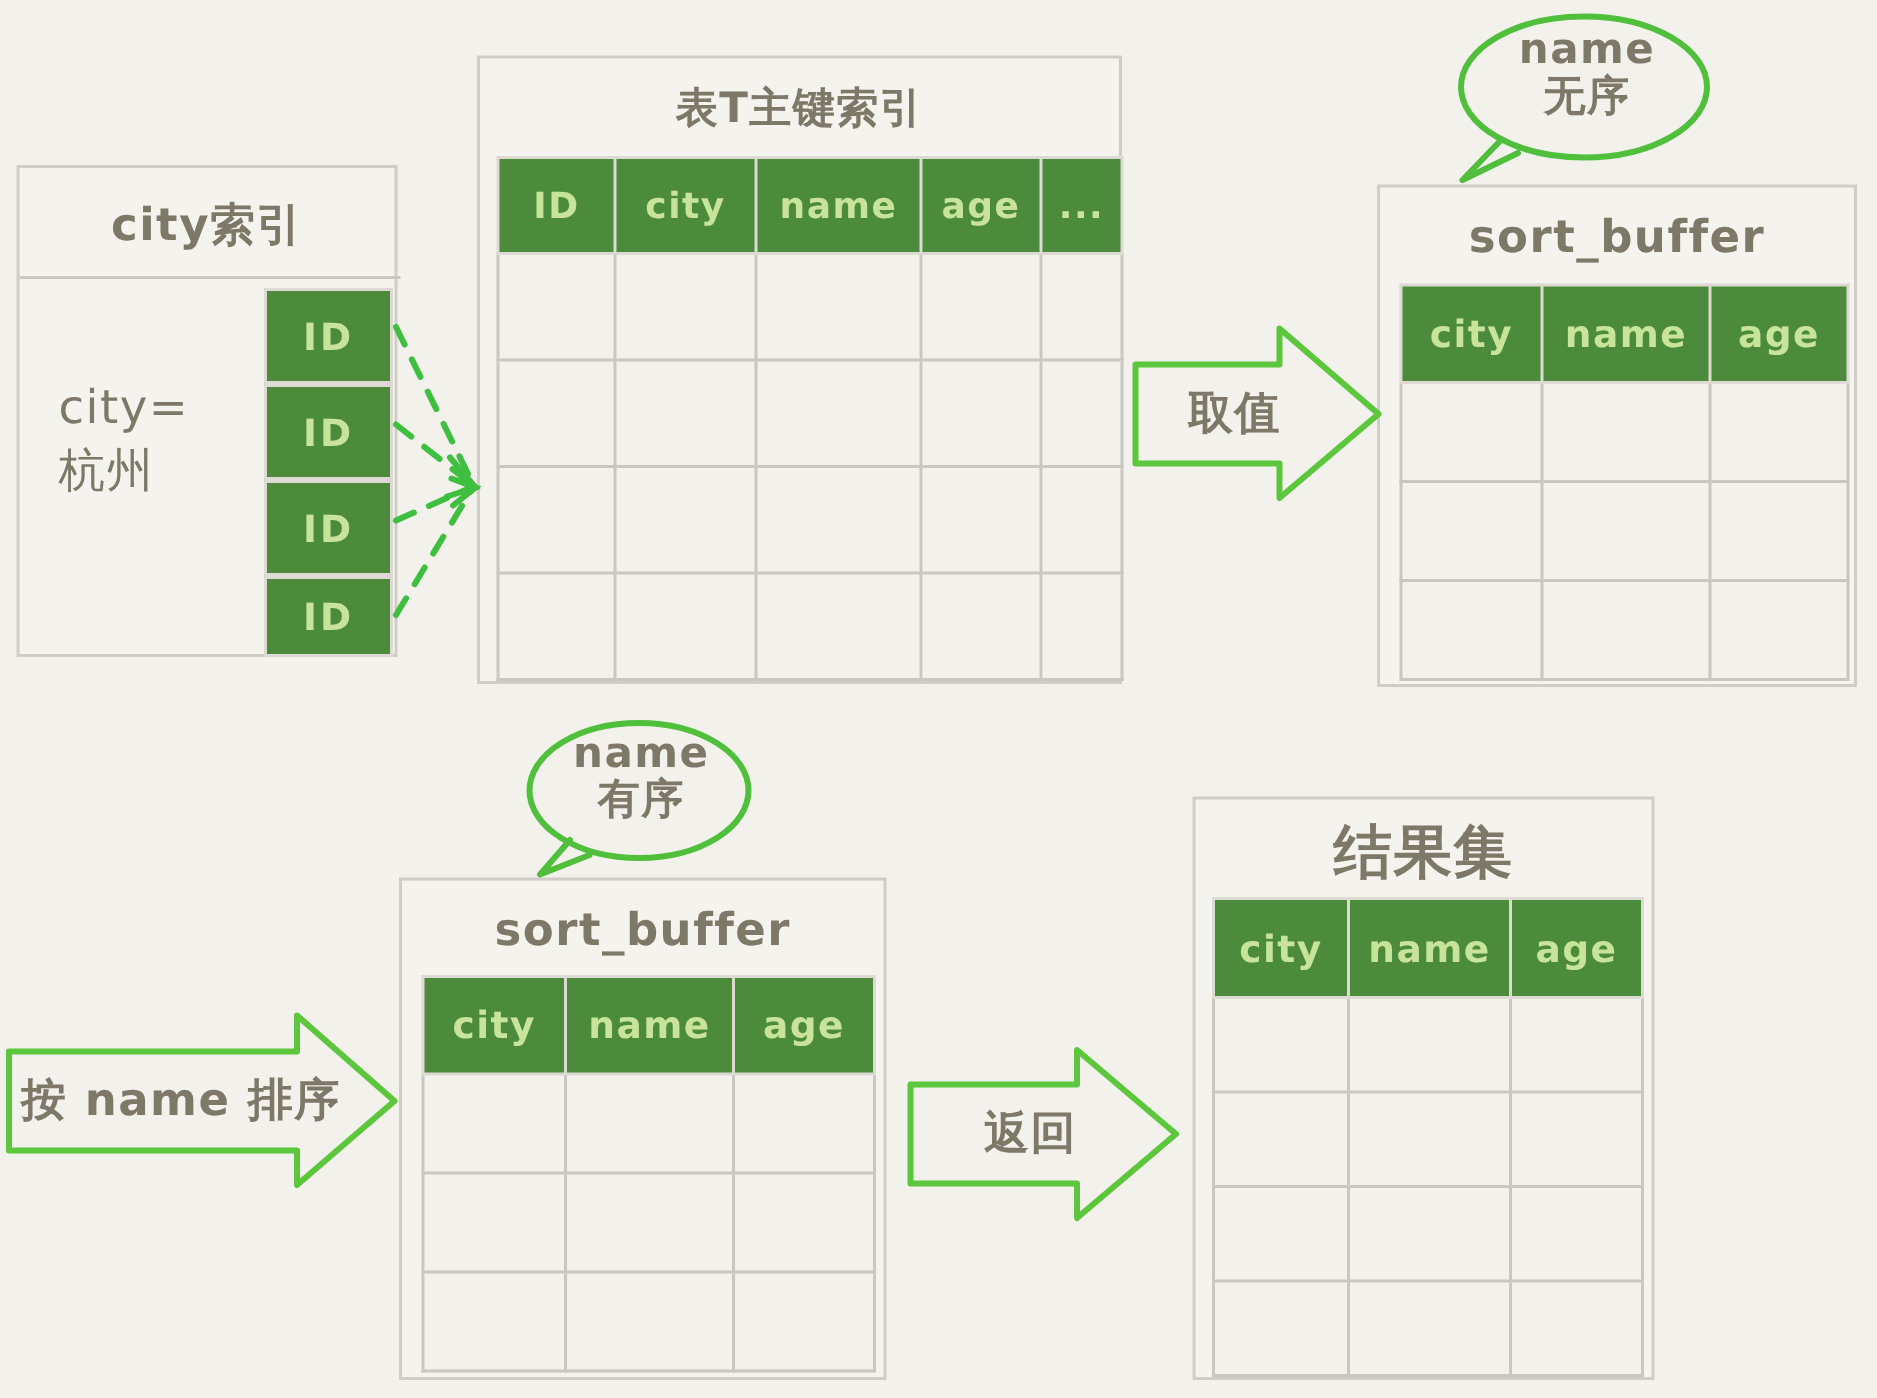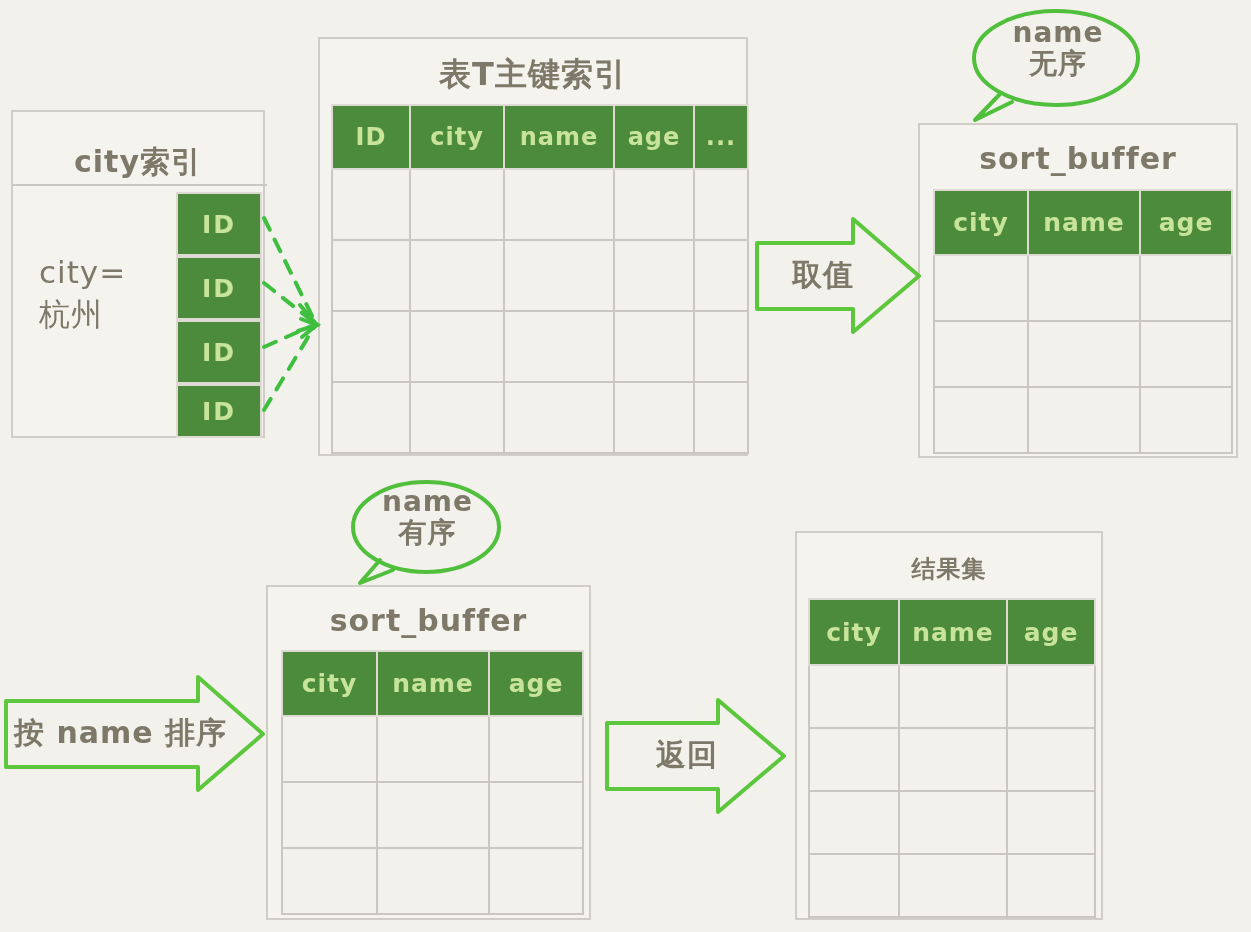--- a/index.html
+++ b/index.html
@@ -116,33 +116,33 @@
     white-space: pre-line;
     letter-spacing: 1px;
   }
 </style>
 </head>
 <body>
 
 <div id="canvas">
 
   <div class="panel" style="left:11px; top:110px; width:254px; height:328px;">
-    <div class="panel-title" style="top:18px; font-size:30px;margin-top:12px;">city索引</div>
+    <div class="panel-title" style="top:18px; font-size:30px;">city索引</div>
     <div class="ci-divider" style="left:0px; top:72px; width:254px; height:2px;"></div>
     <div class="ci-label" style="left:26px; top:140px; font-size:31px;">city=
 杭州</div>
   </div>
 
   <div class="id-cell" style="left:176px; top:192px; width:86px; height:64px; font-size:25px;">ID</div>
   <div class="id-cell" style="left:176px; top:256px; width:86px; height:64px; font-size:25px;">ID</div>
   <div class="id-cell" style="left:176px; top:320px; width:86px; height:64px; font-size:25px;">ID</div>
   <div class="id-cell" style="left:176px; top:384px; width:86px; height:54px; font-size:25px;">ID</div>
 
   <div class="panel" style="left:318px; top:37px; width:430px; height:419px;">
-    <div class="panel-title" style="top:14px; font-size:32px;">表T主键索引</div>
+    <div class="panel-title" style="top:14px; font-size:28px;">表T主键索引</div>
   </div>
   <table class="grid" style="left:331px; top:104px; width:406px; height:338px;">
     <tbody>
       <tr>
         <td class="hdr" style="width:76px; height:62px; font-size:24px;">ID</td>
         <td class="hdr" style="width:92px; font-size:24px;">city</td>
         <td class="hdr" style="width:108px; font-size:24px;">name</td>
         <td class="hdr" style="width:78px; font-size:24px;">age</td>
         <td class="hdr" style="width:52px; font-size:24px;">...</td>
       </tr>
@@ -231,21 +231,21 @@
           <td style="height:64px;"></td>
           <td></td>
           <td></td>
         </tr>
     </tbody>
   </table>
   <div class="bubble-text" style="left:350px; top:487px; width:155px; font-size:28px;">name
 有序</div>
 
   <div class="panel" style="left:795px; top:531px; width:308px; height:389px;">
-    <div class="panel-title" style="top:20px; font-size:24px;">结果集</div>
+    <div class="panel-title" style="top:8px; font-size:39px;">结果集</div>
   </div>
   <table class="grid" style="left:808px; top:598px; width:280px; height:310px;">
     <tbody>
       <tr>
         <td class="hdr" style="width:88px; height:64px; font-size:25px;">city</td>
         <td class="hdr" style="width:106px; font-size:25px;">name</td>
         <td class="hdr" style="width:86px; font-size:25px;">age</td>
       </tr>
       <tr>
           <td style="height:61px;"></td>

